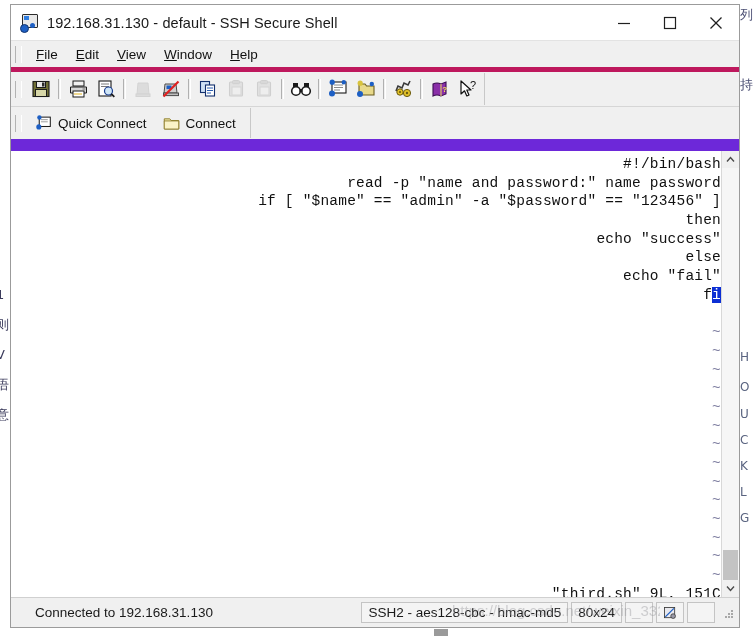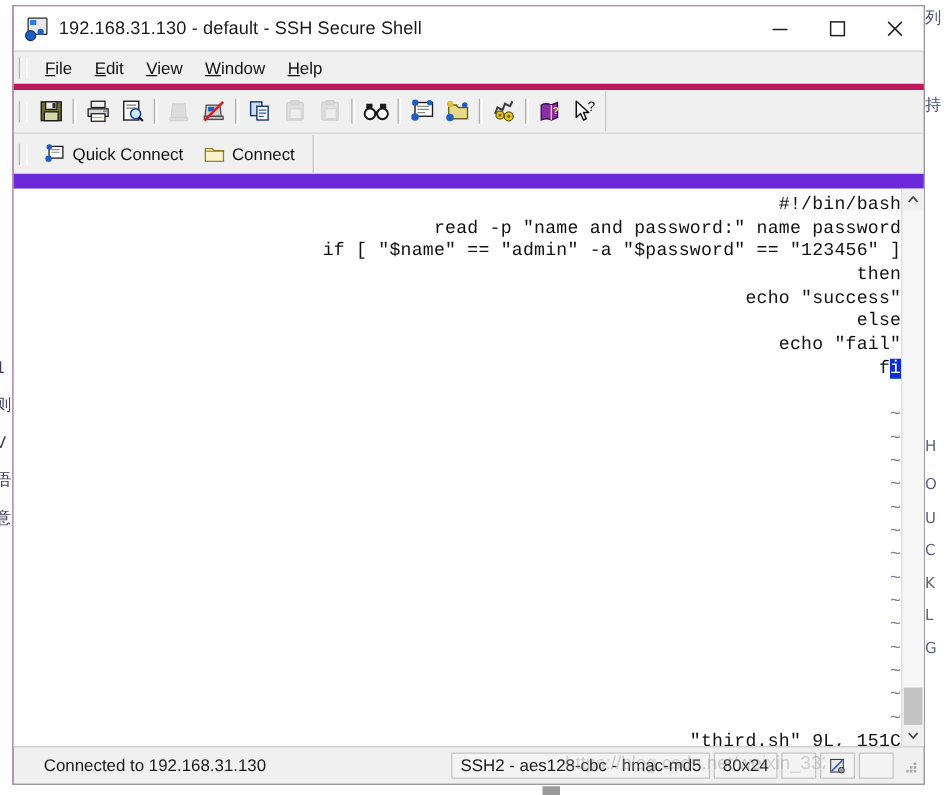--- a/index.html
+++ b/index.html
@@ -32,21 +32,21 @@
   .bg-bottom{
     position:absolute;left:0;top:629px;width:756px;height:7px;background:#ffffff;
   }
   .bg-bottom .tab{
     position:absolute;left:434px;top:0;width:14px;height:7px;background:#9a9a9a;
   }
 
   
   .window{
     position:absolute;left:10px;top:4px;width:730px;height:624px;
-    background:#a21caf;
+    background:#1d4ed8;
     border:1px solid #9b9b9b;
     box-sizing:border-box;
     display:flex;flex-direction:column;
   }
 
   
   .titlebar{
     height:35px;flex:0 0 35px;background:#ffffff;
     display:flex;align-items:center;
     border-bottom:1px solid #e3e3e3;

